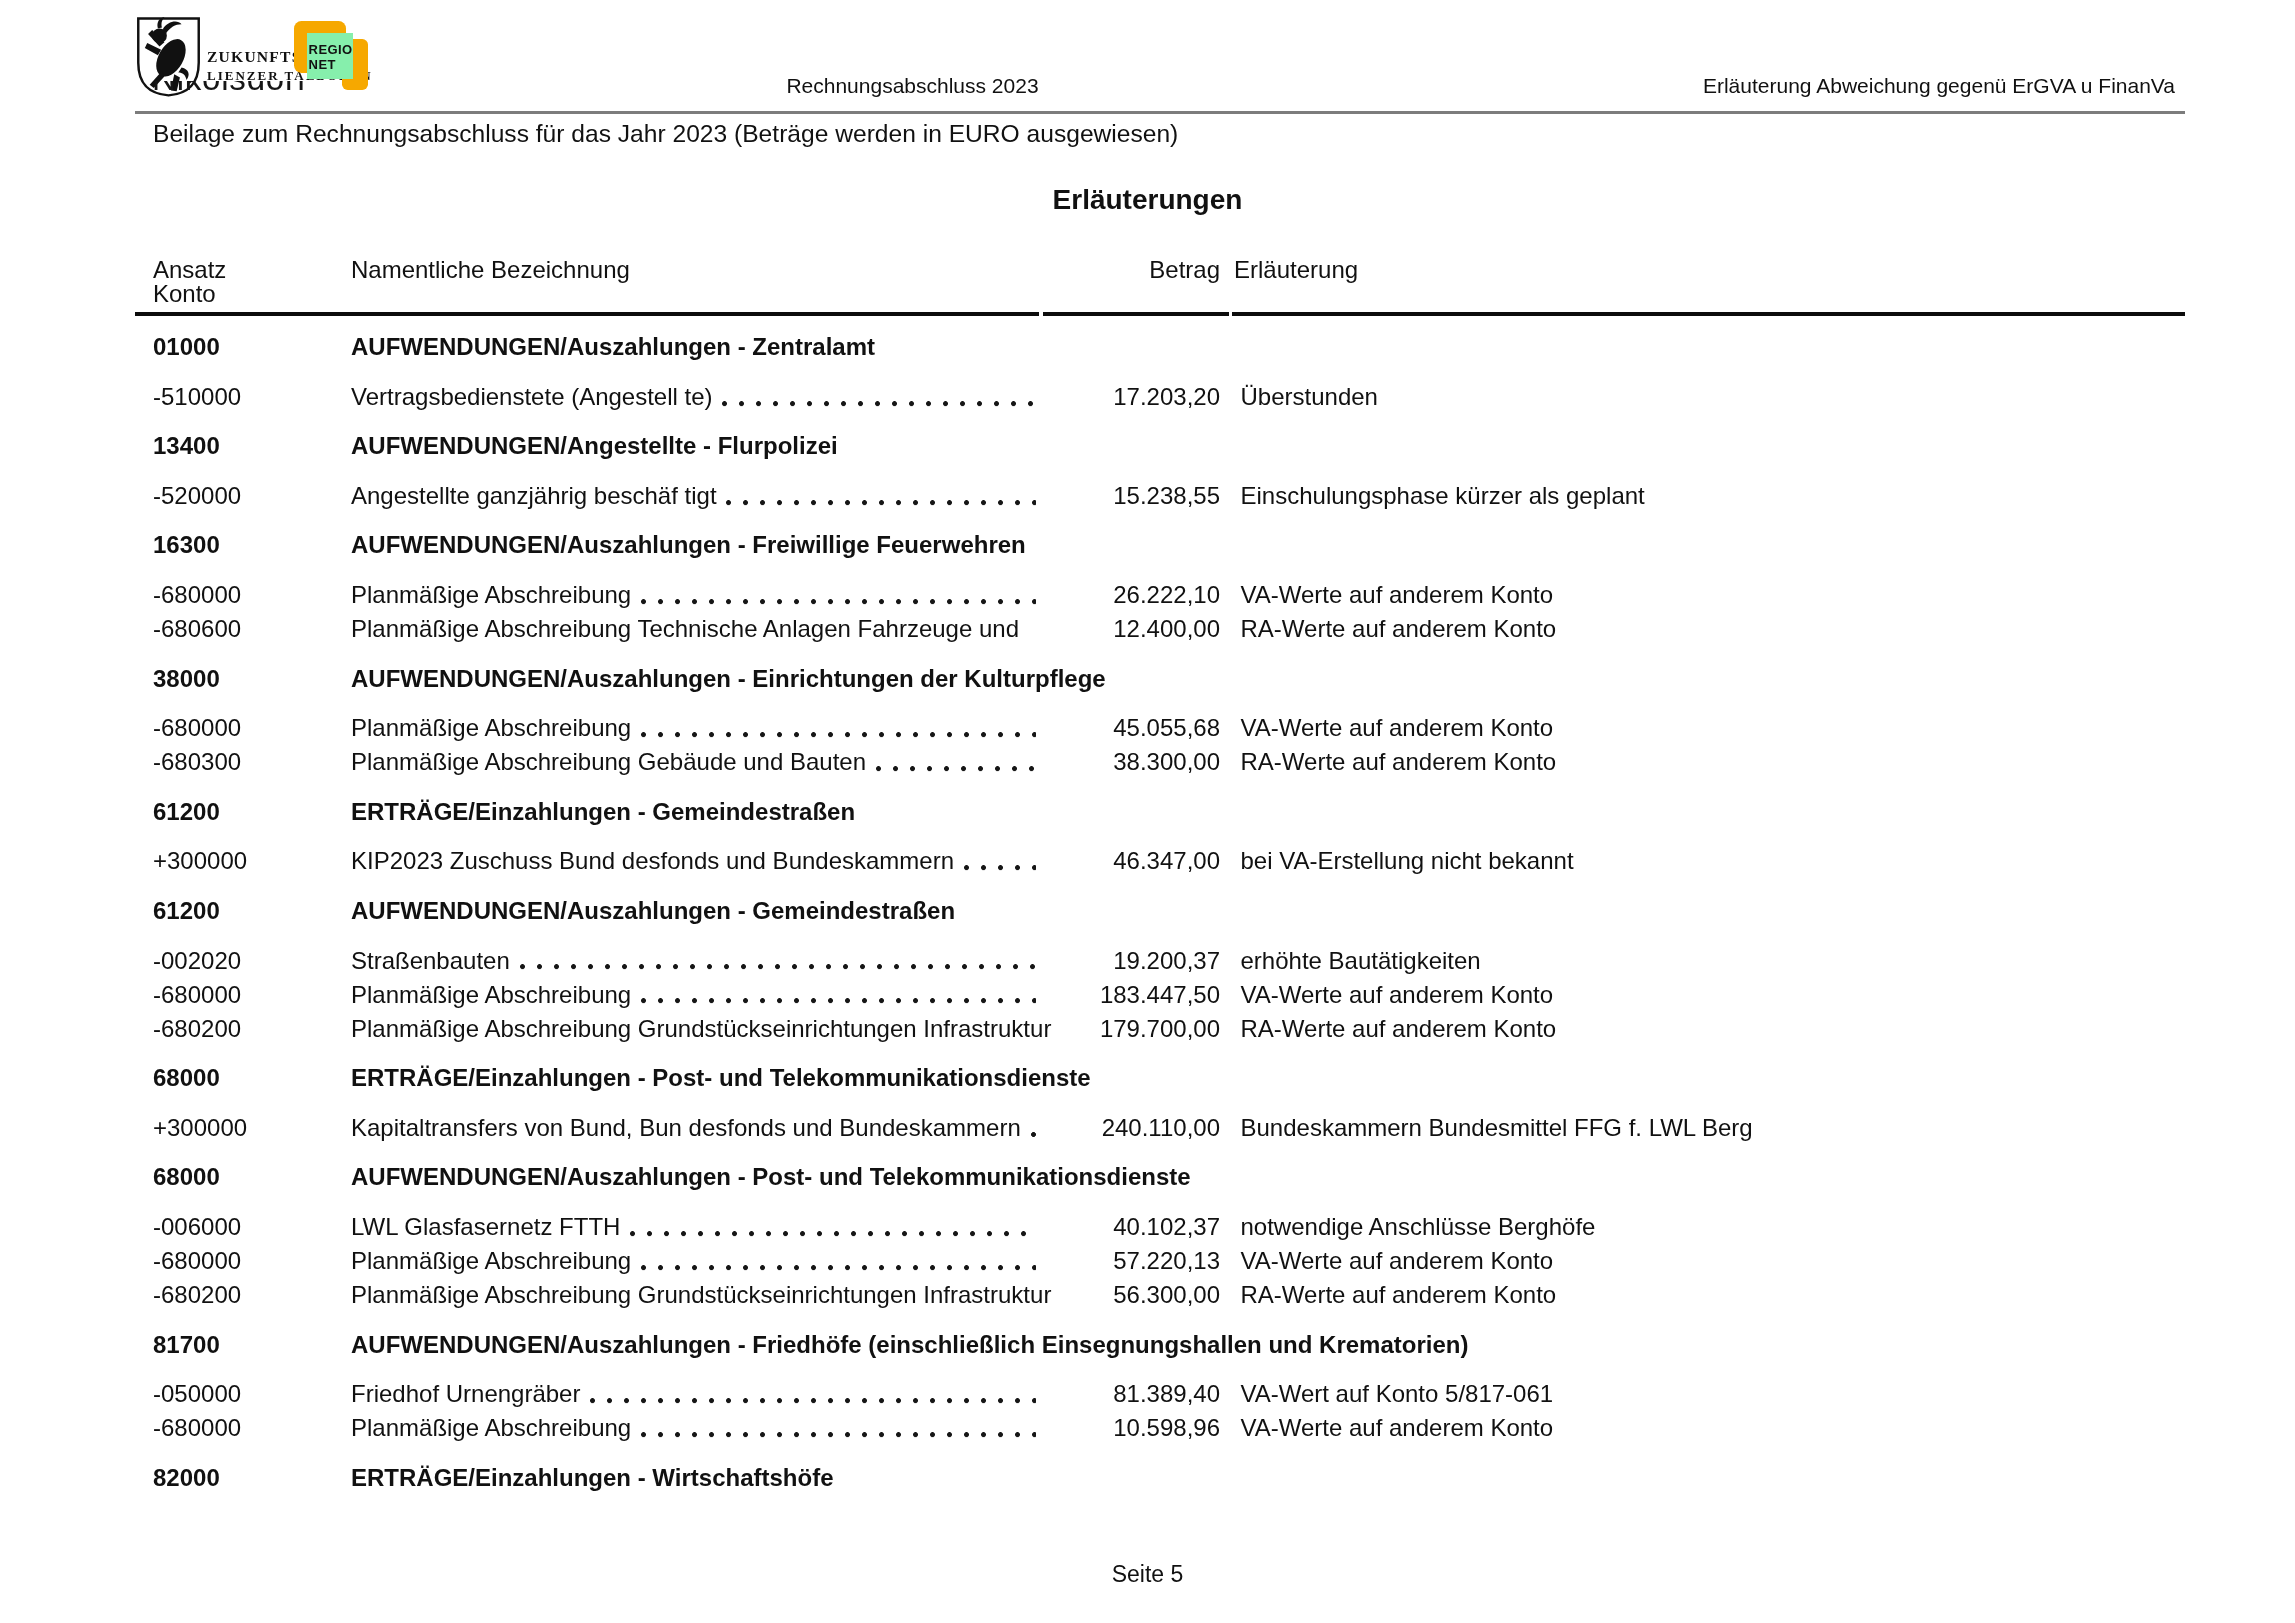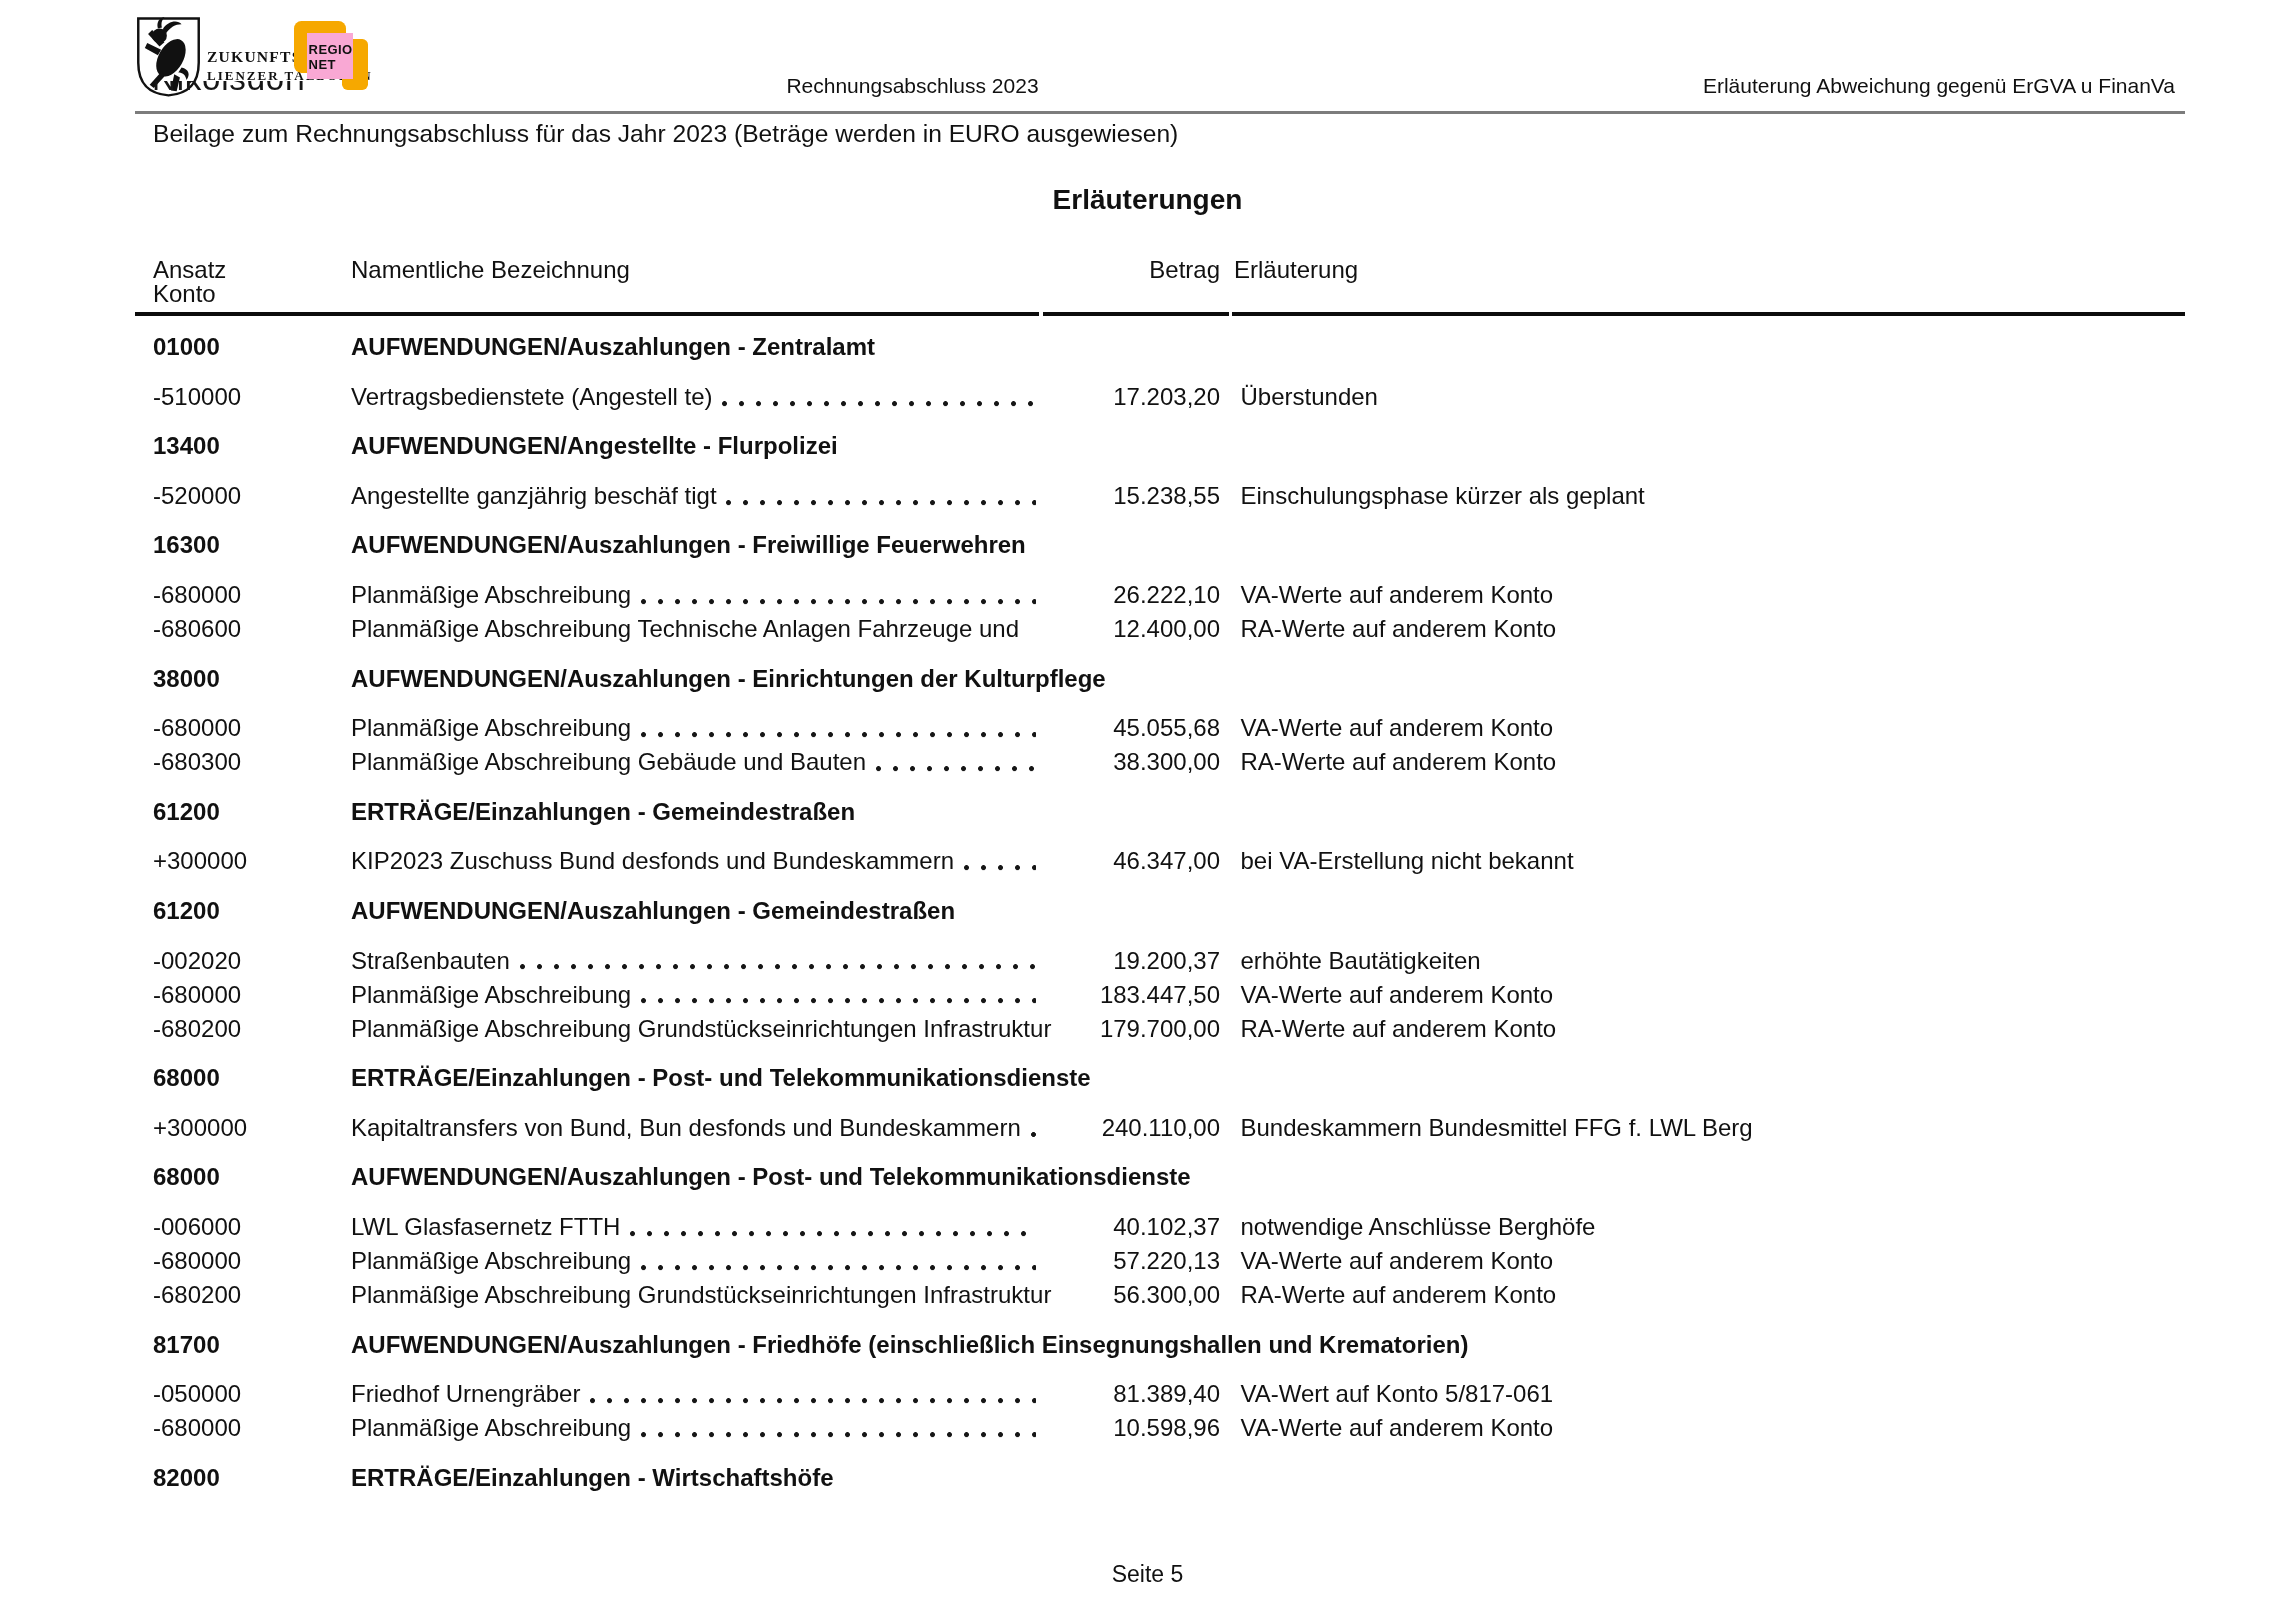--- a/index.html
+++ b/index.html
@@ -9,21 +9,21 @@
   .logo-cluster{position:absolute;left:135px;top:11.5px;width:574px;height:107px;}
   .shield{position:absolute;left:0;top:3.3px;}
   .brandtext{position:absolute;left:72px;top:36px;font-family:"Liberation Serif",serif;font-weight:bold;}
   .brand-l1{font-size:15.6px;letter-spacing:1.2px;white-space:nowrap;}
   .brand-l2{font-size:13px;letter-spacing:2px;margin-top:2.5px;white-space:nowrap;}
   .brand-accent{color:#F0A400;}
   .brand-reg{font-size:9px;vertical-align:super;}
   .regionet{position:absolute;left:159px;top:6.6px;width:79px;height:75px;}
   .rn-a{position:absolute;left:0;top:3.3px;width:52px;height:52px;background:#F6A800;border-radius:7.4px;}
   .rn-b{position:absolute;left:48px;top:21px;width:26px;height:51px;background:#F6A800;border-radius:5.7px;}
-  .rn-white{position:absolute;left:13px;top:14.8px;width:46px;height:46px;background:#f9a8d4;font-weight:bold;font-size:13px;line-height:1.15;padding:9.8px 0 0 1.6px;box-sizing:border-box;letter-spacing:0.4px;}
+  .rn-white{position:absolute;left:13px;top:14.8px;width:46px;height:46px;background:#86efac;font-weight:bold;font-size:13px;line-height:1.15;padding:9.8px 0 0 1.6px;box-sizing:border-box;letter-spacing:0.4px;}
 
   .muni-clip{position:absolute;left:152px;top:81px;width:213px;height:22px;overflow:hidden;}
   .muni-clip span{display:block;font-size:33px;margin-top:-21px;letter-spacing:0.8px;color:#161616;}
 
   .hdr-center{position:absolute;left:0;top:74px;width:1825px;text-align:center;font-size:21px;}
   .hdr-right{position:absolute;right:120px;top:74px;font-size:21px;text-align:right;}
   .rule-gray{position:absolute;left:135px;top:111px;width:2050px;height:3.3px;background:#7c7c7c;}
   .subtitle{position:absolute;left:153px;top:120px;font-size:24.6px;}
 
   .doc-title{position:absolute;left:0;top:184px;width:2295px;text-align:center;font-size:28px;font-weight:bold;}

